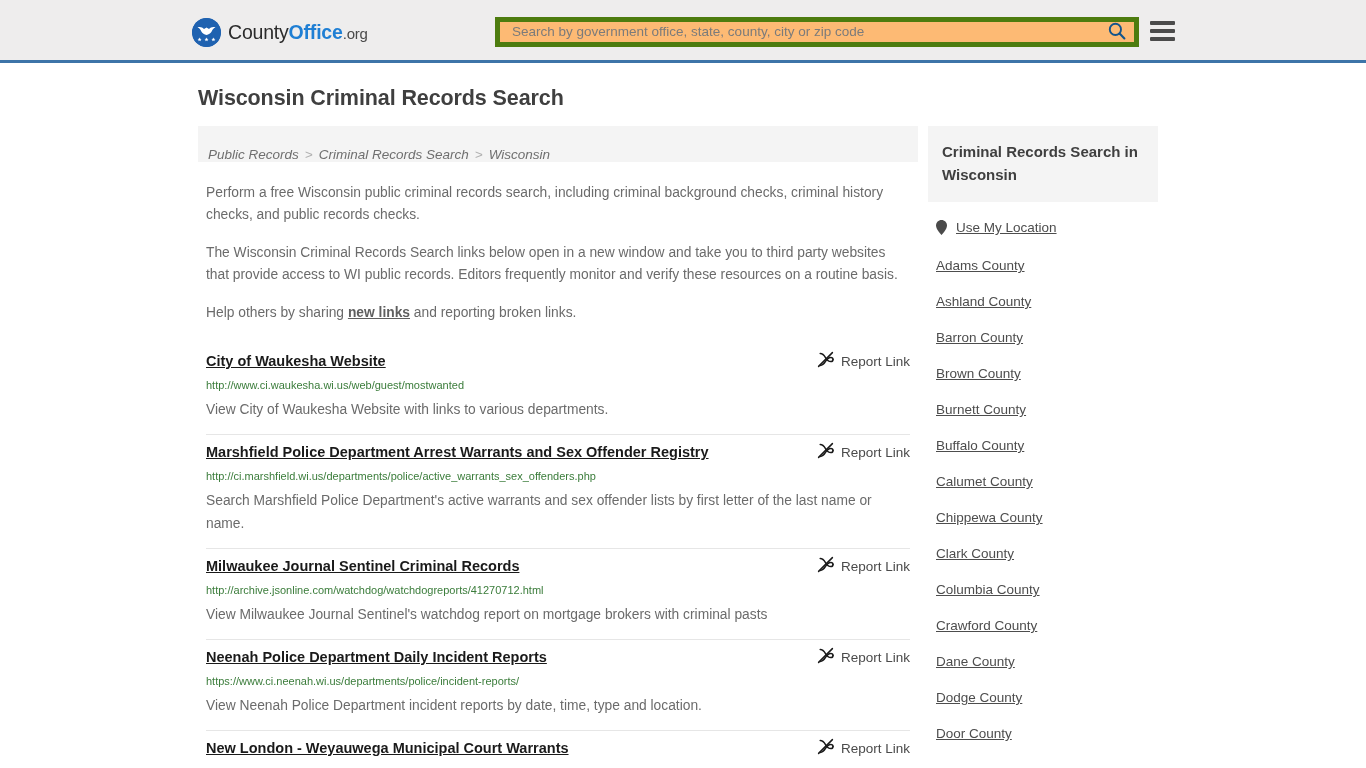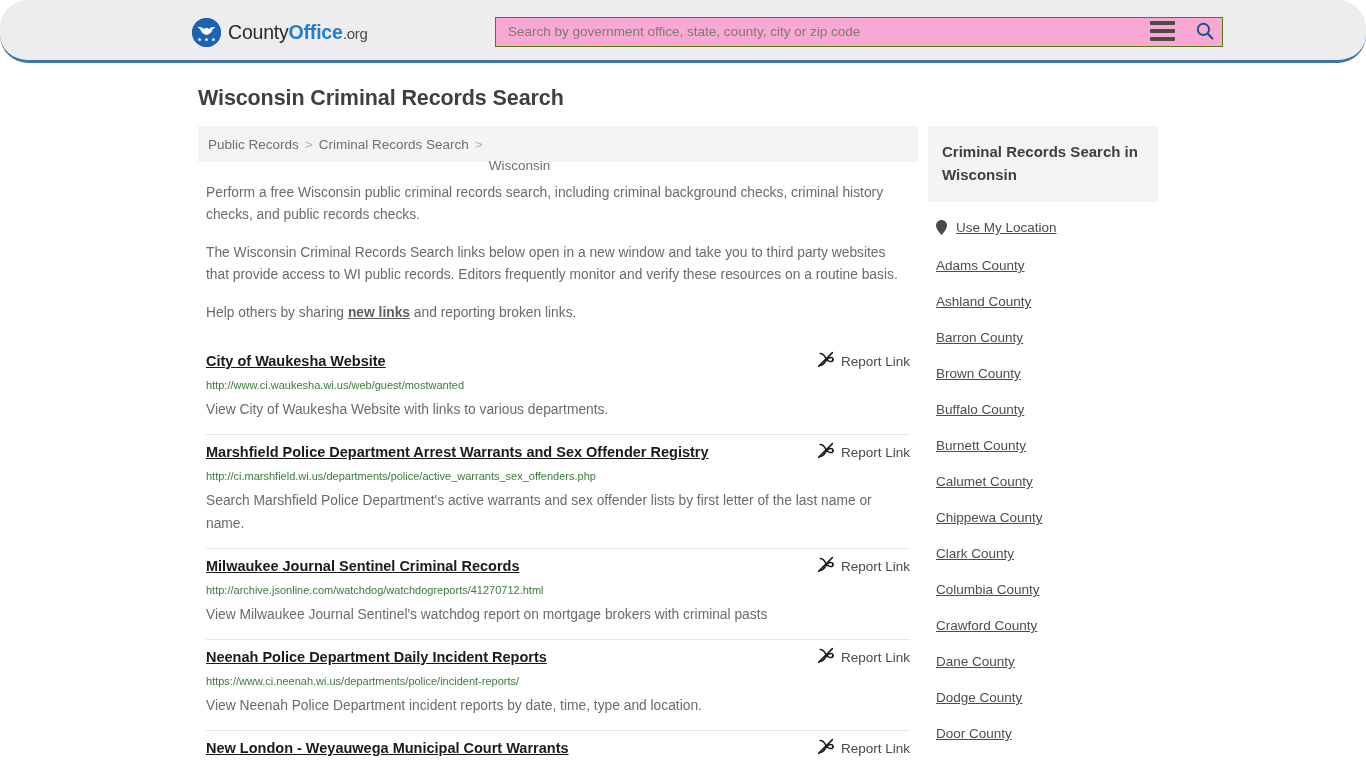--- a/index.html
+++ b/index.html
@@ -14,21 +14,20 @@
   }
 
   
   .site-header {
     position: relative;
     height: 63px;
     background: #eeeded;
     border-bottom: 3px solid #3d74a8;
     display: flex;
     align-items: center;
-    border-radius: 28px;
   }
   .logo-wrap {
     position: absolute;
     left: 192px;
     top: 18px;
     display: flex;
     align-items: center;
     text-decoration: none;
     cursor: pointer;
   }
@@ -51,24 +50,24 @@
     line-height: 1;
   }
   .logo-text .b { color: #1f7fd4; font-weight: 700; }
   .logo-text .c { color: #2b2b2b; font-weight: 400; }
   .logo-text .org { color: #4a4a4a; font-size: 15px; }
 
   .search-wrap {
     position: absolute;
     left: 495px;
     top: 17px;
-    width: 728px;
+    width: 644px;
     height: 30px;
-    background: #f9a8d4;
-    border: 1px solid #4d7c0f;
+    background: #fdba74;
+    border: 5px solid #4d7c0f;
     display: flex;
     align-items: center;
   }
   .search-input {
     flex: 1 1 auto;
     border: 0;
     outline: 0;
     background: transparent;
     font-family: "Liberation Sans", sans-serif;
     font-size: 13.5px;
@@ -137,24 +136,25 @@
     width: 240px;
     flex: 0 0 240px;
     padding-left: 10px;
   }
 
   
   .breadcrumb {
     background: #f4f4f4;
     height: 36px;
     display: flex;
-    align-items: center;
+    align-items: flex-end;
     padding: 0 10px;
     font-size: 13.5px;
     color: #6f6f6f;
+    font-style: italic;
   }
   .breadcrumb a {
     color: #6f6f6f;
     text-decoration: none;
     cursor: pointer;
   }
   .breadcrumb .sep { color: #b0b0b0; margin: 0 6px; }
   .breadcrumb .current { color: #6f6f6f; margin-top: 42px; }
 
   
@@ -429,22 +429,22 @@
                 <path d="M5.5 0 C2.46 0 0 2.46 0 5.5 C0 9.4 5.5 15 5.5 15 C5.5 15 11 9.4 11 5.5 C11 2.46 8.54 0 5.5 0 Z" fill="#4a4a4a"></path>
               </svg>
             </span>
             <span class="lbl">Use My Location</span>
           </div>
 
           <a class="county-link">Adams County</a>
           <a class="county-link">Ashland County</a>
           <a class="county-link">Barron County</a>
           <a class="county-link">Brown County</a>
+          <a class="county-link">Burnett County</a>
           <a class="county-link">Buffalo County</a>
-          <a class="county-link">Burnett County</a>
           <a class="county-link">Calumet County</a>
           <a class="county-link">Chippewa County</a>
           <a class="county-link">Clark County</a>
           <a class="county-link">Columbia County</a>
           <a class="county-link">Crawford County</a>
           <a class="county-link">Dane County</a>
           <a class="county-link">Dodge County</a>
           <a class="county-link">Door County</a>
         </div>
       </div>

